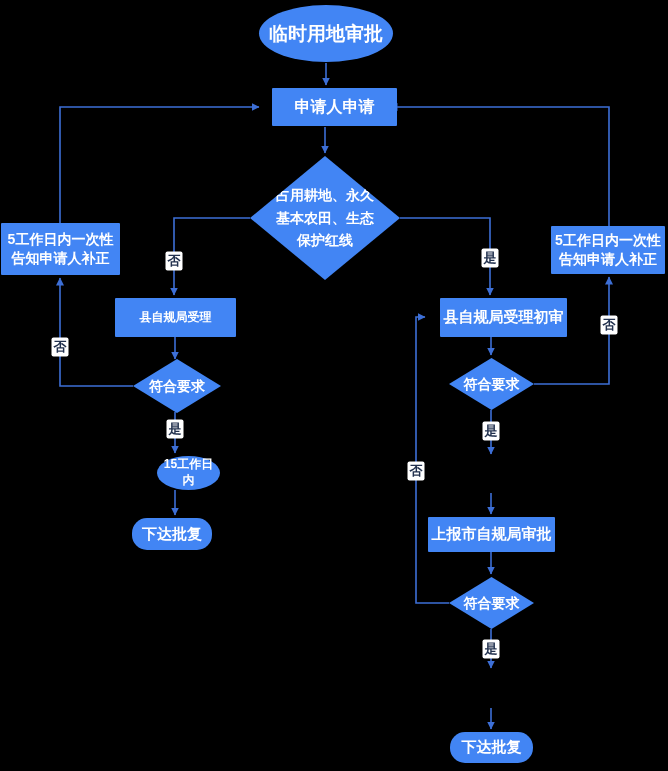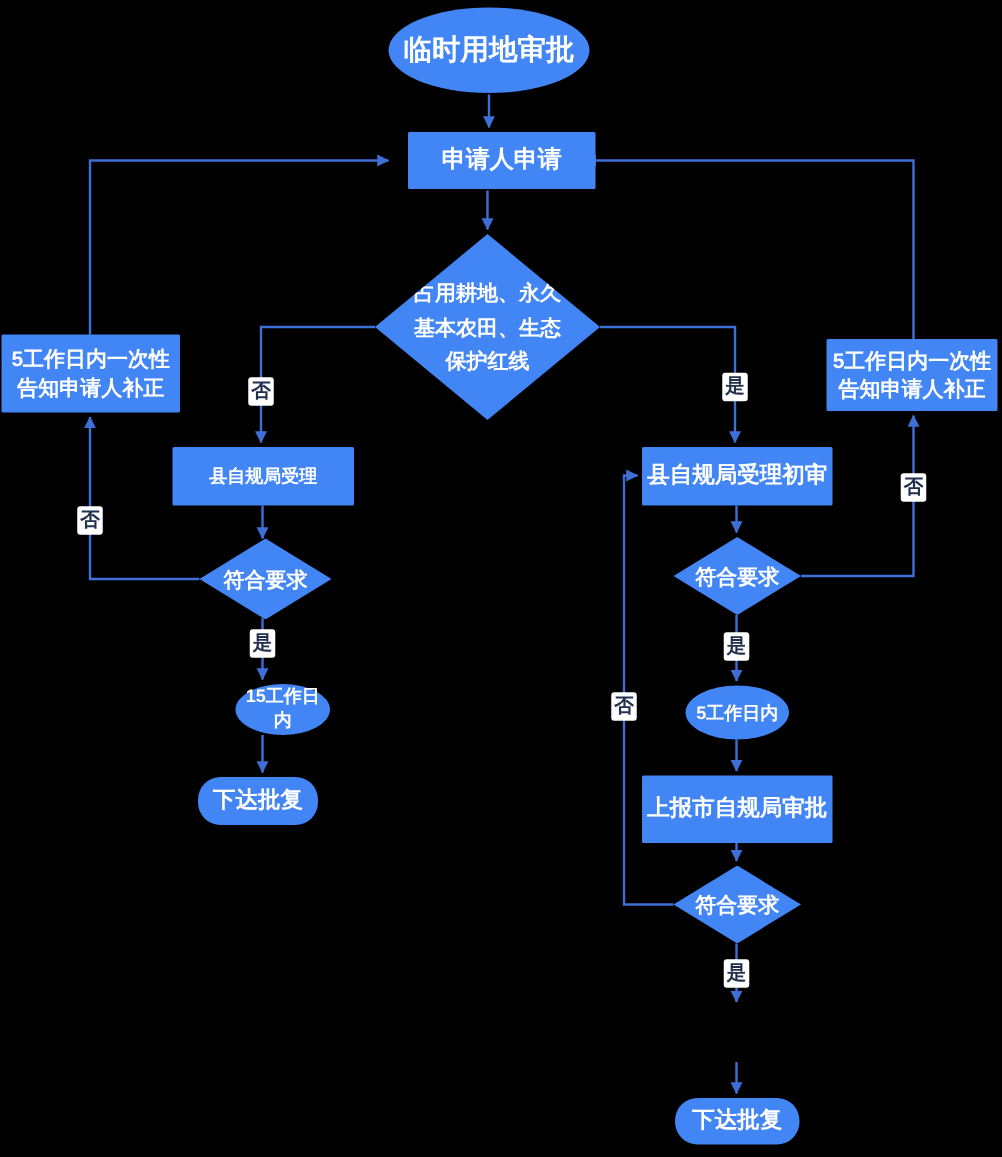--- a/index.html
+++ b/index.html
@@ -69,30 +69,29 @@
 
   <div class="node shape-rect" style="left:115px;top:298px;width:121px;height:39px;font-size:12px;">县自规局受理</div>
 
   <div class="node shape-diamond" style="left:133px;top:359px;width:88px;height:54px;font-size:14px;">符合要求</div>
 
   <div class="node shape-ellipse" style="left:157px;top:456px;width:63px;height:34px;font-size:12px;line-height:1.3;">15工作日
 内</div>
 
   <div class="node shape-rounded" style="left:132px;top:518px;width:80px;height:32px;font-size:15px;">下达批复</div>
 
-  <div class="node shape-rect" style="left:428px;top:298px;width:127px;height:39px;font-size:15px;">县自规局受理初审</div>
+  <div class="node shape-rect" style="left:440px;top:298px;width:127px;height:39px;font-size:15px;">县自规局受理初审</div>
 
   <div class="node shape-rect" style="left:551px;top:226px;width:114px;height:48px;font-size:14px;">5工作日内一次性
 告知申请人补正</div>
 
   <div class="node shape-diamond" style="left:449px;top:358px;width:85px;height:52px;font-size:14px;">符合要求</div>
 
-  <div class="node shape-ellipse" style="left:457px;top:457px;width:69px;height:36px;font-size:12px;">5工作日内</div>
 
-  <div class="node shape-rect" style="left:428px;top:517px;width:127px;height:45px;font-size:15px;">上报市自规局审批</div>
+  <div class="node shape-rect" style="left:428px;top:517px;width:127px;height:35px;font-size:15px;">上报市自规局审批</div>
 
   <div class="node shape-diamond" style="left:449px;top:577px;width:85px;height:52px;font-size:14px;">符合要求</div>
 
 
   <div class="node shape-rounded" style="left:450px;top:732px;width:83px;height:31px;font-size:15px;">下达批复</div>
 
   <div class="edge-label" style="left:174px;top:261px;">否</div>
   <div class="edge-label" style="left:490px;top:258px;">是</div>
   <div class="edge-label" style="left:60px;top:347px;">否</div>
   <div class="edge-label" style="left:175px;top:429px;">是</div>

